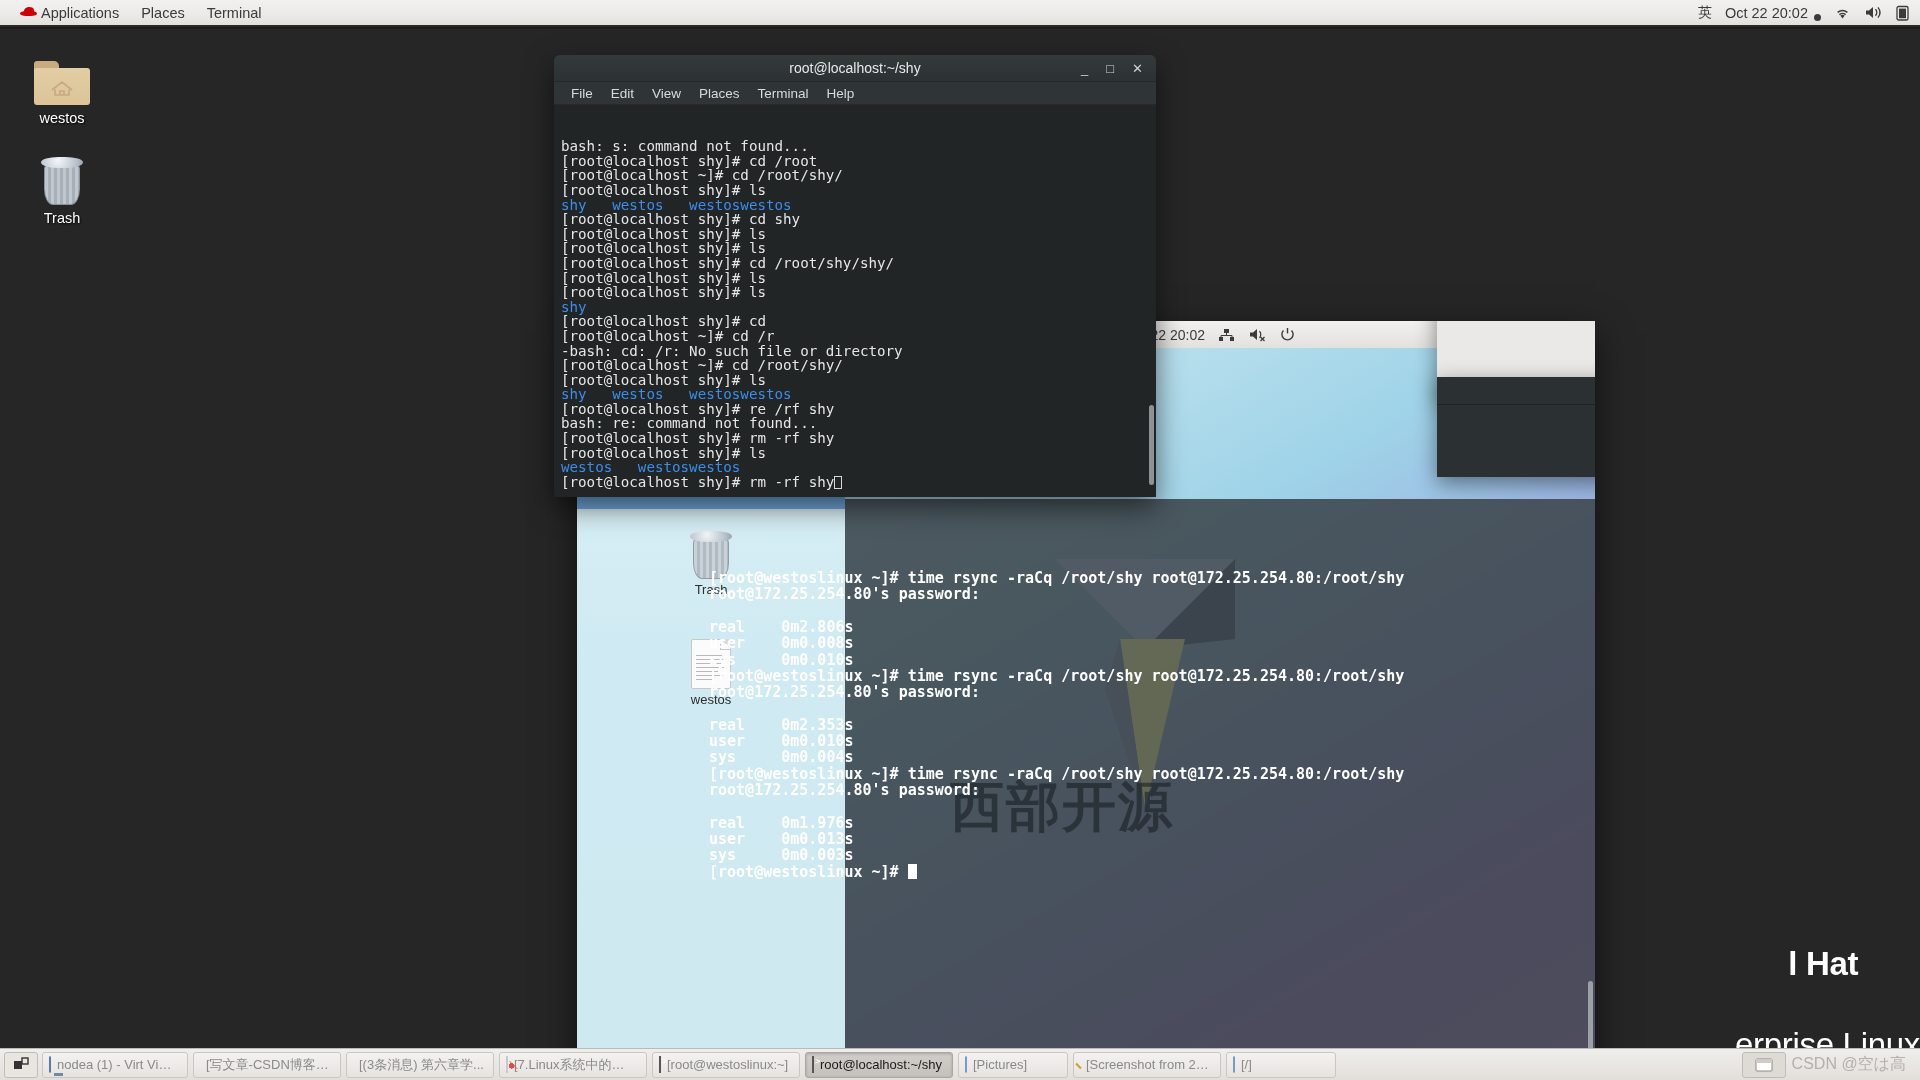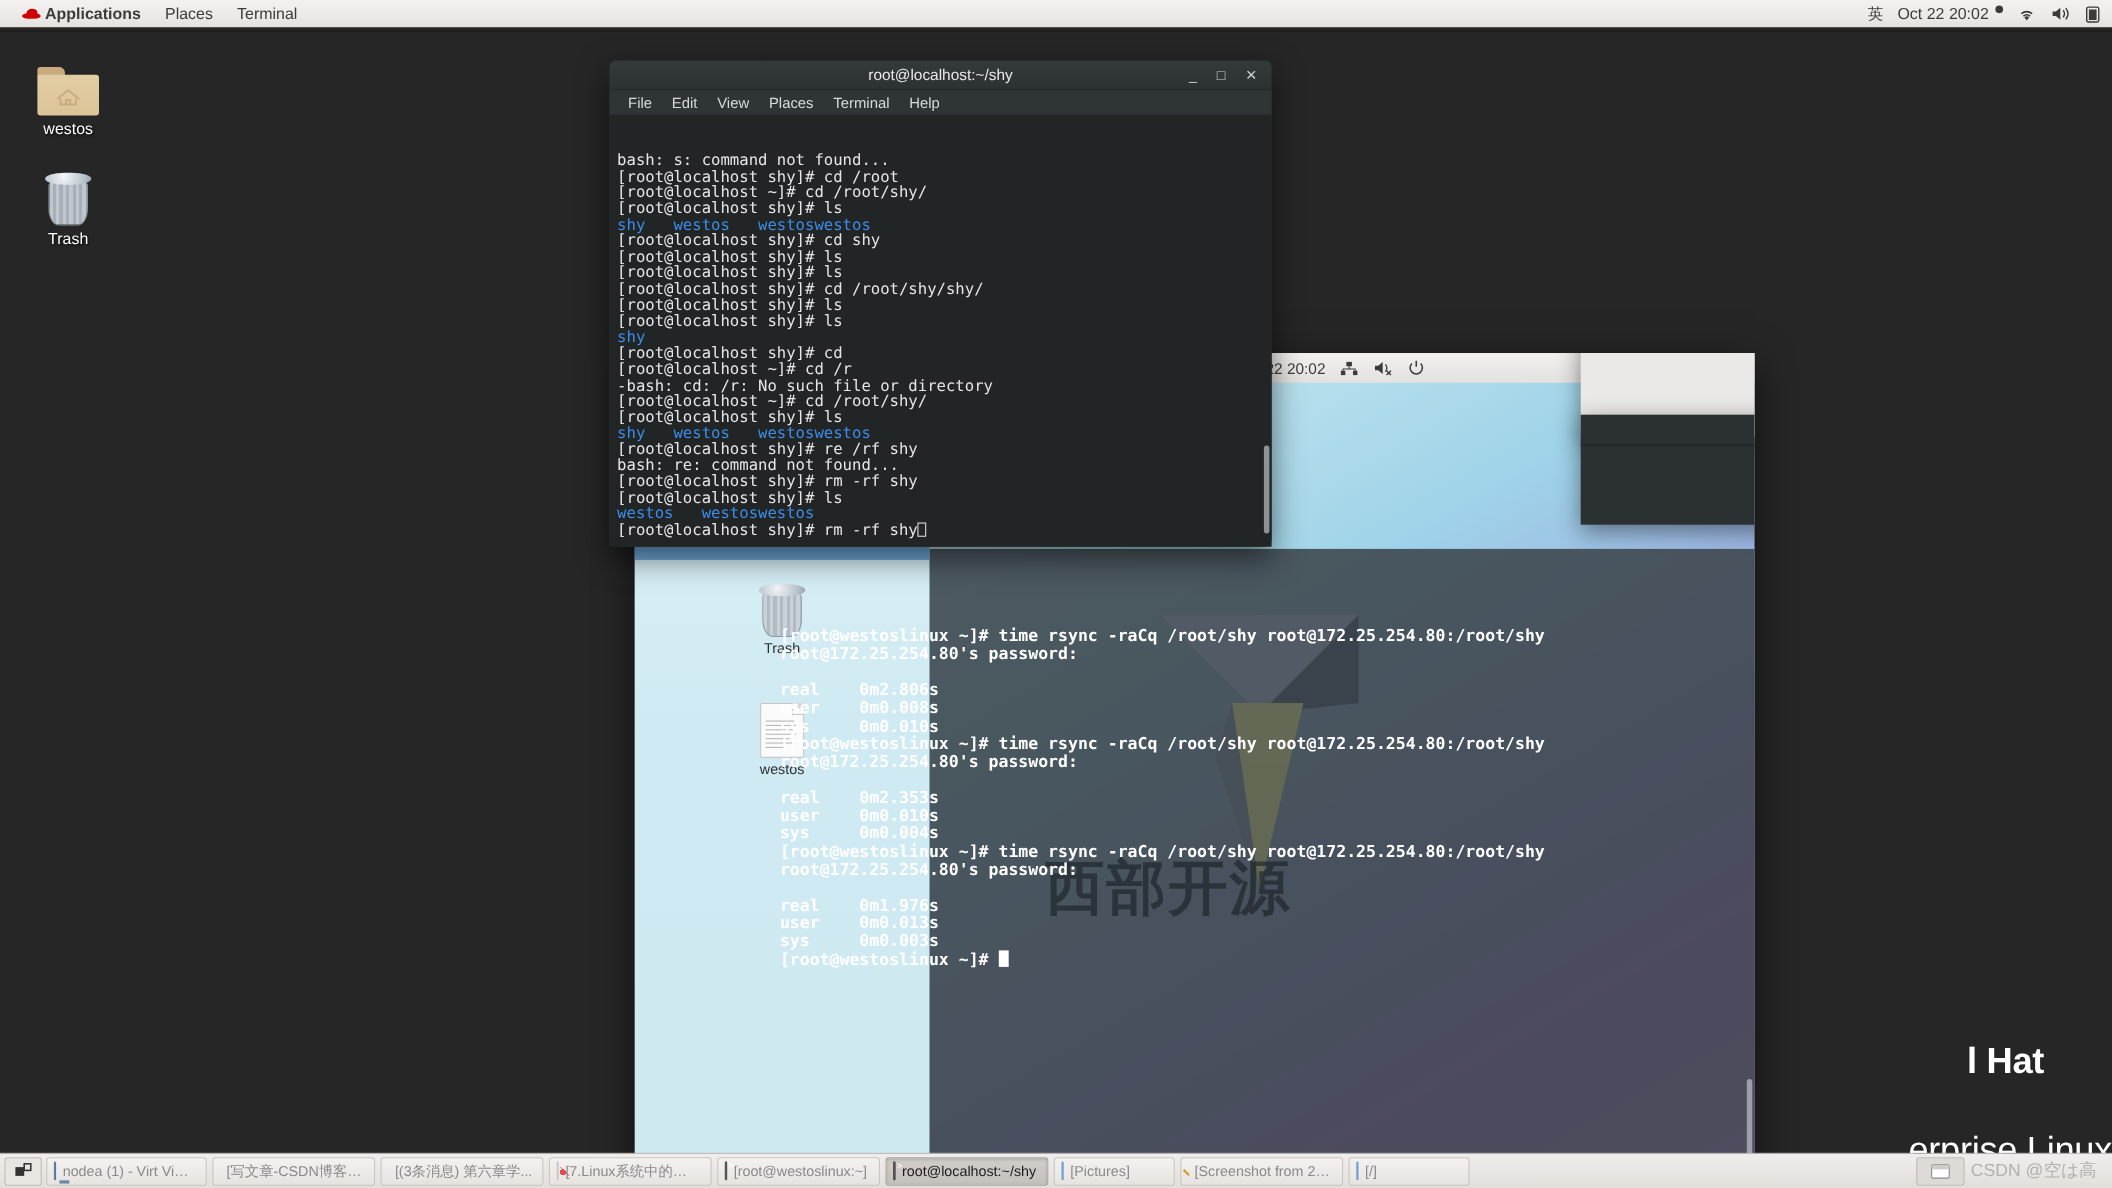--- a/index.html
+++ b/index.html
@@ -31,21 +31,21 @@
   .rh-hat::after {
     content:''; position:absolute; left:5px; bottom:4px; width:10px; height:7px;
     background:#cc0000; border-radius: 60% 60% 25% 25%;
     transform: rotate(-7deg);
   }
   .topbar-right {
     margin-left: auto; display: flex; align-items: center; gap: 13px;
     padding-right: 11px; font-size: 14.5px;
   }
   .ime-label { font-size: 14px; }
-  .clock { display: flex; align-items: flex-start; gap: 6px; }
+  .clock { display: flex; align-items: flex-end; gap: 6px; }
   .rec-dot { width: 7px; height: 7px; border-radius: 50%; background: #3a3a3a; display:inline-block;}
   svg.ic { display: block; }
 
   
   .desktop {
     position: absolute; left: 0; top: 29px; width: 1920px; height: 1027px;
     background: #262626;
   }
 
   
@@ -307,21 +307,21 @@
   }
   .vvic::after { content:''; position:absolute; left:4px; bottom:-4px; width:9px; height:3px; background:#6d8aa8;}
 </style>
 </head>
 <body>
 
 <div id="screen">
 
   <div class="topbar">
     <div class="topbar-left">
-      <div class="tb-item" style="display:flex;align-items:center;font-weight:bold;">
+      <div class="tb-item" style="display:flex;">
         <span class="rh-hat"></span>
         <span>Applications</span>
       </div>
       <div class="tb-item">Places</div>
       <div class="tb-item">Terminal</div>
     </div>
     <div class="topbar-right">
       <span class="ime-label">英</span>
       <span class="clock">
         <span>Oct 22  20:02</span>

